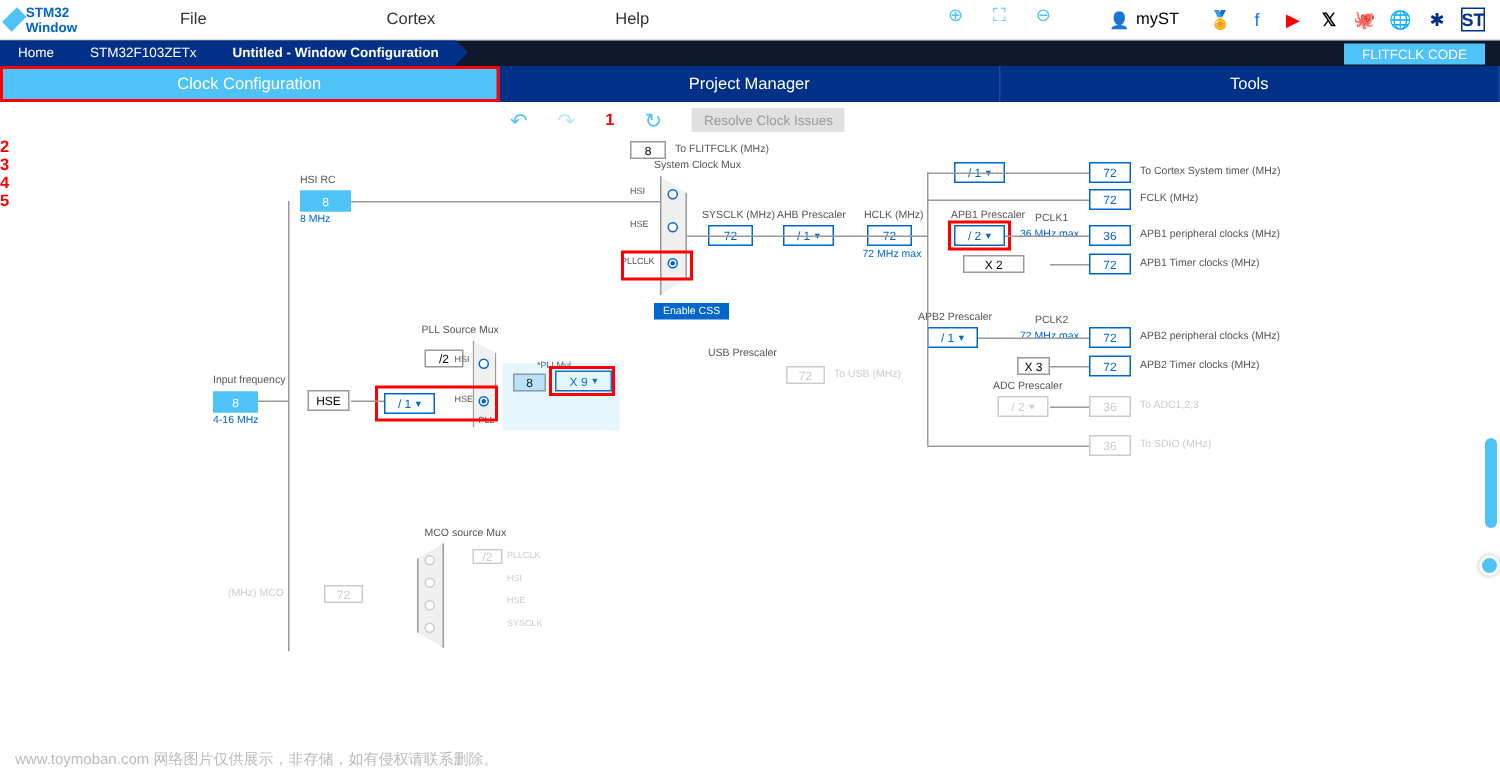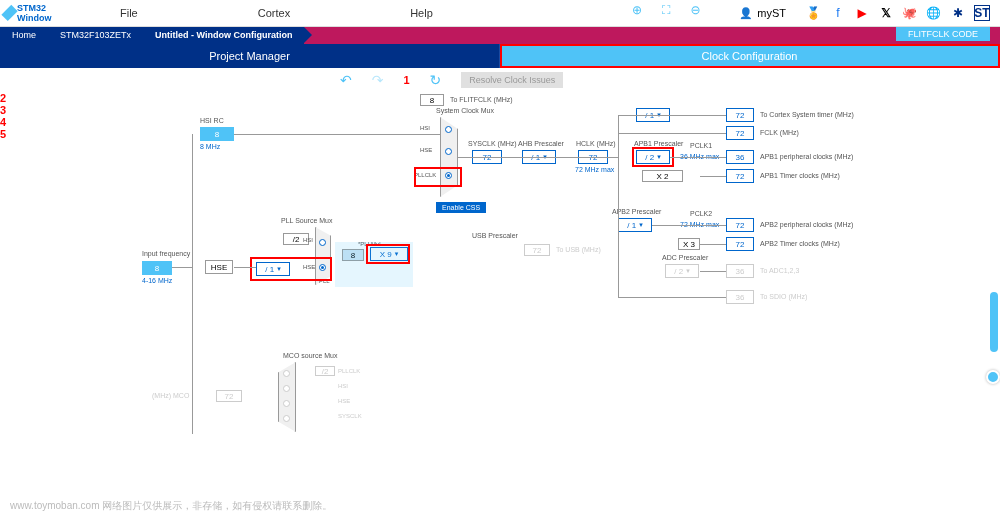--- a/index.html
+++ b/index.html
@@ -5,21 +5,21 @@
 *{margin:0;padding:0;box-sizing:border-box;font-family:Arial,sans-serif}
 body{width:1000px;height:521px;overflow:hidden;background:#fff;position:relative;font-size:10px}
 .top-bar{height:27px;display:flex;align-items:center;background:#fff;border-bottom:1px solid #ddd}
 .logo{width:60px;height:27px;display:flex;align-items:center;padding-left:5px;font-size:9px;color:#0066cc;font-weight:bold}
 .logo-cube{width:14px;height:14px;background:#4fc3f7;margin-right:3px;transform:rotate(45deg)}
 .menu-item{padding:0 60px;font-size:11px;color:#333;cursor:pointer}
 .myst{margin-left:auto;margin-right:20px;font-size:11px;display:flex;align-items:center;gap:4px}
 .social-icons{display:flex;gap:8px;align-items:center;padding-right:10px}
 .social-icons span{width:16px;height:16px;display:inline-flex;align-items:center;justify-content:center;font-size:12px}
 .st-logo{background:#fff;border:1px solid #003087;color:#003087;font-weight:bold;padding:1px 6px;font-size:11px}
-.breadcrumb{height:17px;background:#be185d;display:flex;align-items:flex-start;color:#fff;font-size:9px}
+.breadcrumb{height:17px;background:#0f172a;display:flex;align-items:center;color:#fff;font-size:9px}
 .bc-item{padding:0 12px;position:relative;height:17px;line-height:17px;background:#003087}
 .bc-item::after{content:'';position:absolute;right:-8px;top:0;border-left:8px solid #003087;border-top:8.5px solid transparent;border-bottom:8.5px solid transparent;z-index:1}
 .bc-item:nth-child(2)::after{border-left-color:#003087}
 .gen-btn{margin-left:auto;background:#4fc3f7;color:#fff;padding:2px 12px;font-size:9px;border:none;cursor:pointer;margin-right:10px;height:14px}
 .tabs{height:24px;background:#003087;display:flex}
 .tab{flex:1;text-align:center;line-height:24px;color:#fff;font-size:11px;cursor:pointer;border-right:1px solid #1a4aa0}
 .tab.active{background:#4fc3f7}
 .tab.highlighted{outline:2px solid red;outline-offset:-2px}
 .toolbar{height:24px;display:flex;align-items:center;gap:20px;padding-left:340px;color:#4fc3f7;font-size:14px}
 .toolbar span{cursor:pointer}
@@ -74,22 +74,23 @@
 </div>
 
 <div class="breadcrumb">
   <div class="bc-item">Home</div>
   <div class="bc-item">STM32F103ZETx</div>
   <div class="bc-item" style="font-weight:bold">Untitled - Window Configuration</div>
   <button class="gen-btn">FLITFCLK CODE</button>
 </div>
 
 <div class="tabs">
+  <div class="tab active highlighted">Clock Configuration</div>
   <div class="tab">Project Manager</div>
-  <div class="tab active highlighted">Clock Configuration</div>
+  <div class="tab">Tools</div>
 </div>
 
 <div class="toolbar">
   <span>↶</span>
   <span style="opacity:.4">↷</span>
   <span class="label-red" style="position:static">1</span>
   <span>↻</span>
   <button class="resolve-btn">Resolve Clock Issues</button>
   <div class="zoom-icons">
     <span>⊕</span>

